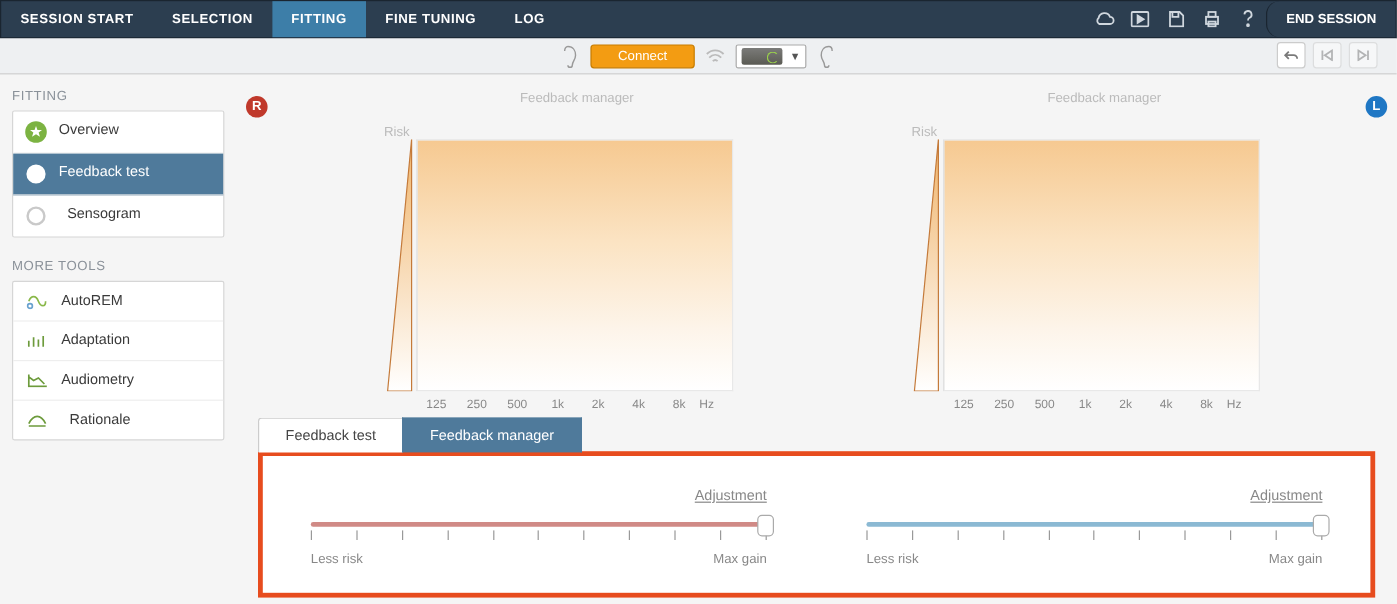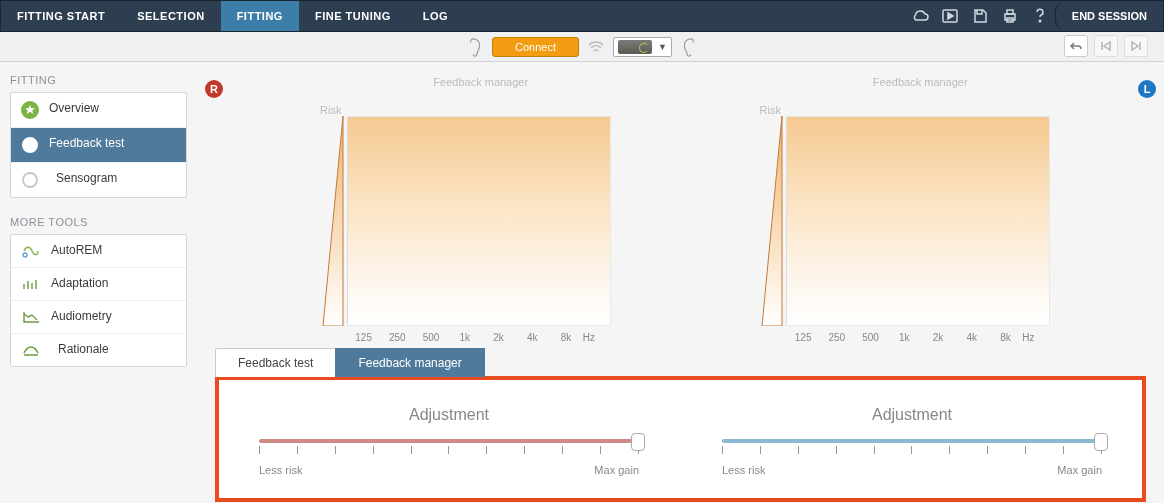--- a/index.html
+++ b/index.html
@@ -70,36 +70,36 @@
 
 .tabs-row { display:flex; margin-top:4px; }
 .tab { padding:7px 22px; font-size:12px; border:1px solid #ccc; border-bottom:none; background:#fff; cursor:pointer; color:#444; position:relative; top:1px;}
 .tab.first { border-top-left-radius:3px;}
 .tab.active { background:#4f7a9b; color:#fff; border-color:#4f7a9b;}
 .tab + .tab { margin-left:-1px; }
 
 
 .adj-panel { border:4px solid #e74c1e; background:#fff; padding:26px 40px 22px 40px; display:flex; justify-content:space-between; gap:60px; border-top-width: 4px; }
 .adj-col { flex:1; max-width:380px; }
-.adj-title { text-align:center; font-size:16px; color:#888; margin-bottom:8px;}
+.adj-title { text-align:right; font-size:12px; color:#888; margin-bottom:8px;text-decoration:underline;}
 .slider-wrap { position:relative; height:24px;}
 .slider-track { position:absolute; left:0; right:0; top:7px; height:4px; border-radius:2px; }
 .slider-track.red { background:#d08a86; }
 .slider-track.blue { background:#8bb9d3; }
 .slider-ticks { position:absolute; left:0; right:0; top:14px; height:10px; display:flex; justify-content:space-between;}
 .slider-ticks span { width:1px; height:8px; background:#999; display:block;}
 .slider-thumb { position:absolute; top:1px; width:14px; height:18px; background:#fff; border:1px solid #aaa; border-radius:4px; right:-6px; }
 .slider-labels { display:flex; justify-content:space-between; font-size:11px; color:#888; margin-top:8px;}
 
 </style>
 </head>
 <body>
 
 <div class="topbar">
-  <div class="nav-item">FITTING START</div>
+  <div class="nav-item">SESSION START</div>
   <div class="nav-item">SELECTION</div>
   <div class="nav-item active">FITTING</div>
   <div class="nav-item">FINE TUNING</div>
   <div class="nav-item">LOG</div>
   <div class="spacer"></div>
   <div class="icon-btn">
       <svg width="20" height="14" viewBox="0 0 20 14">
         <path d="M6 11h9a3 3 0 0 0 0-6 5 5 0 0 0-9.5 1A3 3 0 0 0 6 11z"></path>
       </svg>
     </div>

